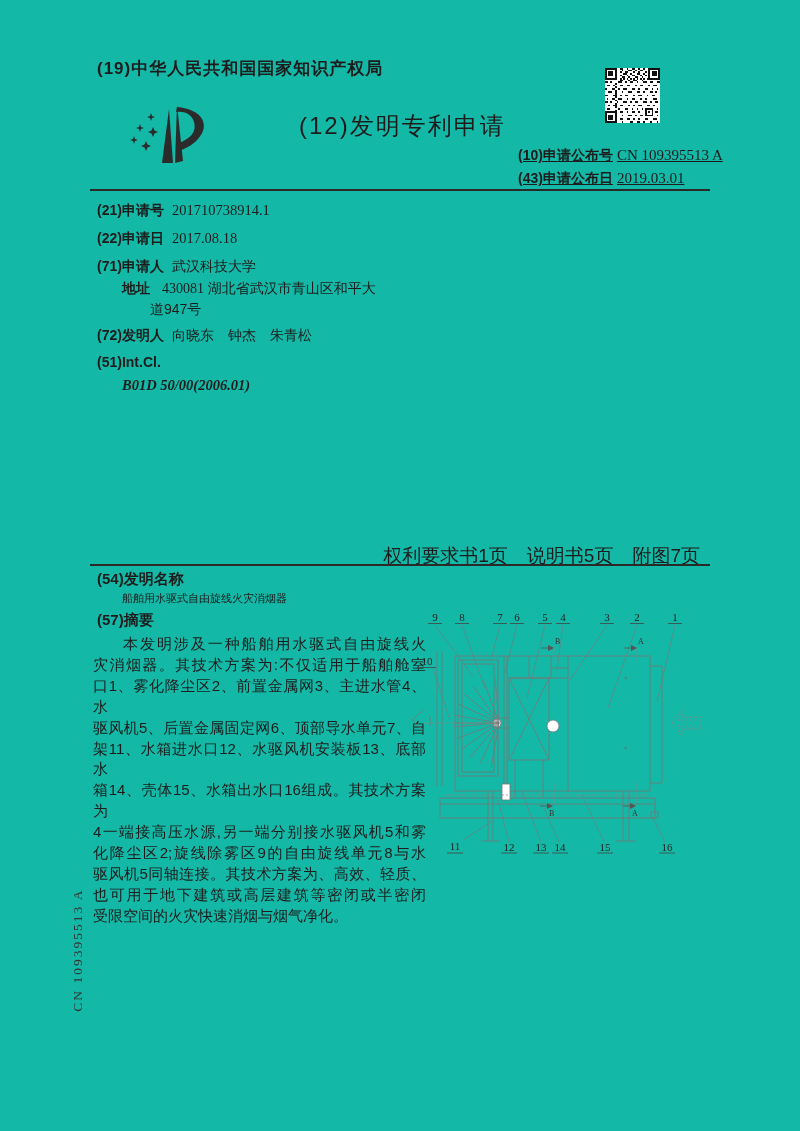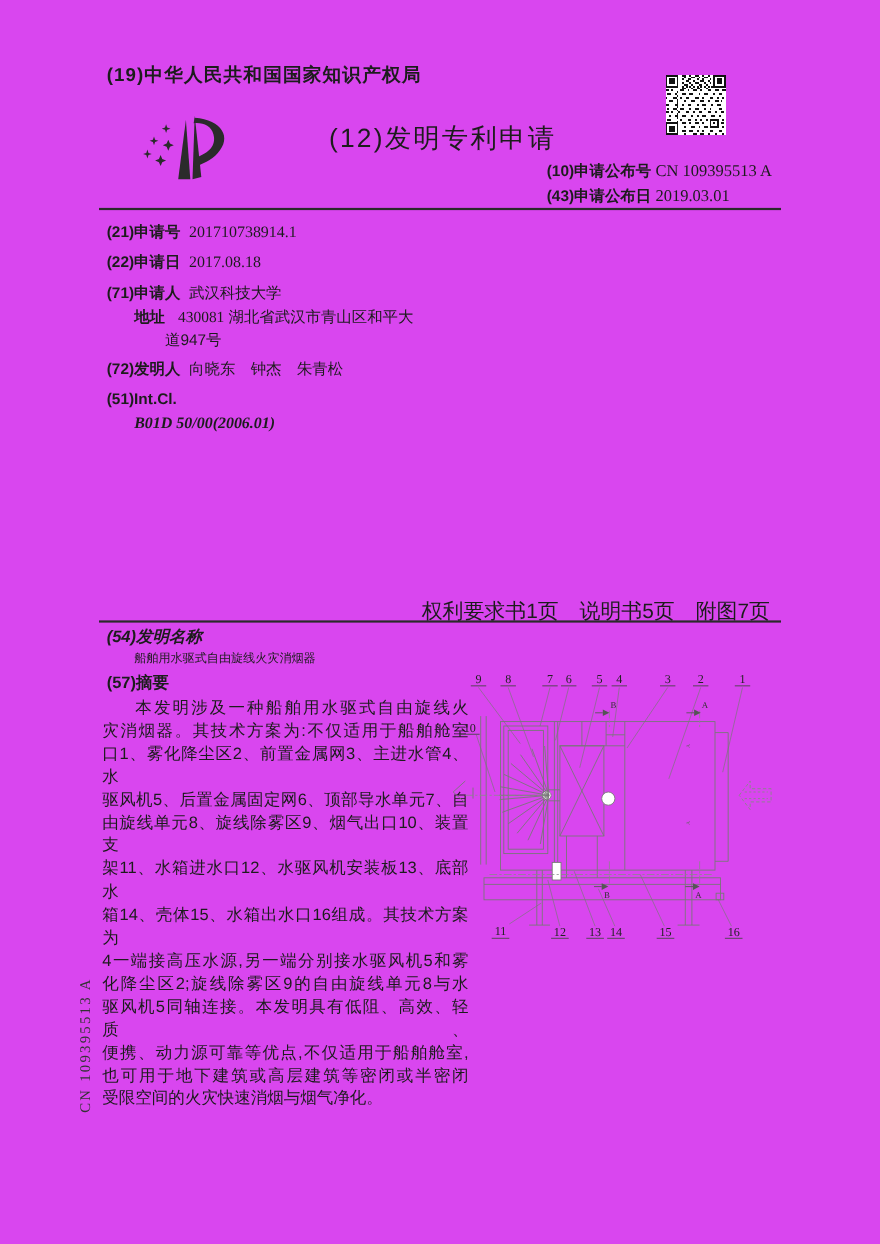--- a/index.html
+++ b/index.html
@@ -1,21 +1,21 @@
 <!DOCTYPE html>
 <html><head>
 <meta charset="utf-8">
 <style>
   html,body{margin:0;padding:0;background:#ffffff;}
-  .page{position:relative;width:800px;height:1131px;background:#d946ef;overflow:hidden;
+  .page{position:relative;width:800px;height:1131px;background:#14b8a6;overflow:hidden;
         font-family:"Liberation Sans",sans-serif;color:#1c1c1c;}
   .abs{position:absolute;}
   .office{left:97px;top:57px;font-size:17px;font-weight:700;letter-spacing:1px;}
   .doctype{left:299px;top:110px;font-size:24px;font-weight:400;letter-spacing:2px;}
-  .pubrow{left:497px;font-size:14px;white-space:nowrap;}
+  .pubrow{left:518px;font-size:14px;white-space:nowrap;text-decoration:underline;}
   .pubrow .lbl{font-weight:700;}
   .pubrow .val{font-family:"Liberation Serif",serif;font-size:15px;margin-left:4px;}
   .rule{left:90px;width:620px;height:2px;background:#2a2a2a;}
   .brow{left:97px;font-size:14px;white-space:nowrap;}
   .brow .lbl{font-weight:700;}
   .brow .val{font-family:"Liberation Serif",serif;font-size:14.5px;margin-left:8px;}
   .brow .cval{margin-left:8px;}
   .addr{left:122px;font-size:14px;white-space:nowrap;}
   .addr .lbl{font-weight:700;}
   .addr .val{margin-left:8px;}
@@ -127,36 +127,34 @@
   </div>
   <div class="abs brow" style="top:354px;">
     <span class="lbl">(51)Int.Cl.</span>
   </div>
   <div class="abs intcl-val" style="top:377px;text-align:center;">B01D 50/00(2006.01)</div>
 
   <div class="abs pagesinfo">权利要求书1页　说明书5页　附图7页</div>
 
   <div class="abs rule" style="top:564px;"></div>
 
-  <div class="abs sech" style="top:570px;font-style:italic;">(54)发明名称</div>
+  <div class="abs sech" style="top:570px;">(54)发明名称</div>
   <div class="abs title54" style="top:591px;">船舶用水驱式自由旋线火灾消烟器</div>
   <div class="abs sech" style="top:611px;">(57)摘要</div>
 
   <div class="abs abstract">
     <div class="ln first">本发明涉及一种船舶用水驱式自由旋线火</div>
     <div class="ln">灾消烟器。其技术方案为:不仅适用于船舶舱室</div>
     <div class="ln">口1、雾化降尘区2、前置金属网3、主进水管4、水</div>
     <div class="ln">驱风机5、后置金属固定网6、顶部导水单元7、自</div>
-    <div class="ln">由旋线单元8、旋线除雾区9、烟气出口10、装置支</div>
     <div class="ln">架11、水箱进水口12、水驱风机安装板13、底部水</div>
     <div class="ln">箱14、壳体15、水箱出水口16组成。其技术方案为</div>
     <div class="ln">4一端接高压水源,另一端分别接水驱风机5和雾</div>
     <div class="ln">化降尘区2;旋线除雾区9的自由旋线单元8与水</div>
-    <div class="ln">驱风机5同轴连接。本发明具有低阻、高效、轻质、</div>
-    <div class="ln">便携、动力源可靠等优点,不仅适用于船舶舱室,</div>
+    <div class="ln">驱风机5同轴连接。其技术方案为、高效、轻质、</div>
     <div class="ln">也可用于地下建筑或高层建筑等密闭或半密闭</div>
     <div class="ln last">受限空间的火灾快速消烟与烟气净化。</div>
   </div>
 
   <svg class="abs" style="left:405px;top:598px;" width="300" height="280" viewBox="0 0 300 280">
 
     <g stroke="#777" stroke-width="0.8" fill="none">
       <rect x="50" y="58" width="195" height="135"></rect>
       <path d="M32 53V188 M37 53V188"></path>
       <rect x="53" y="62" width="40" height="116"></rect>

